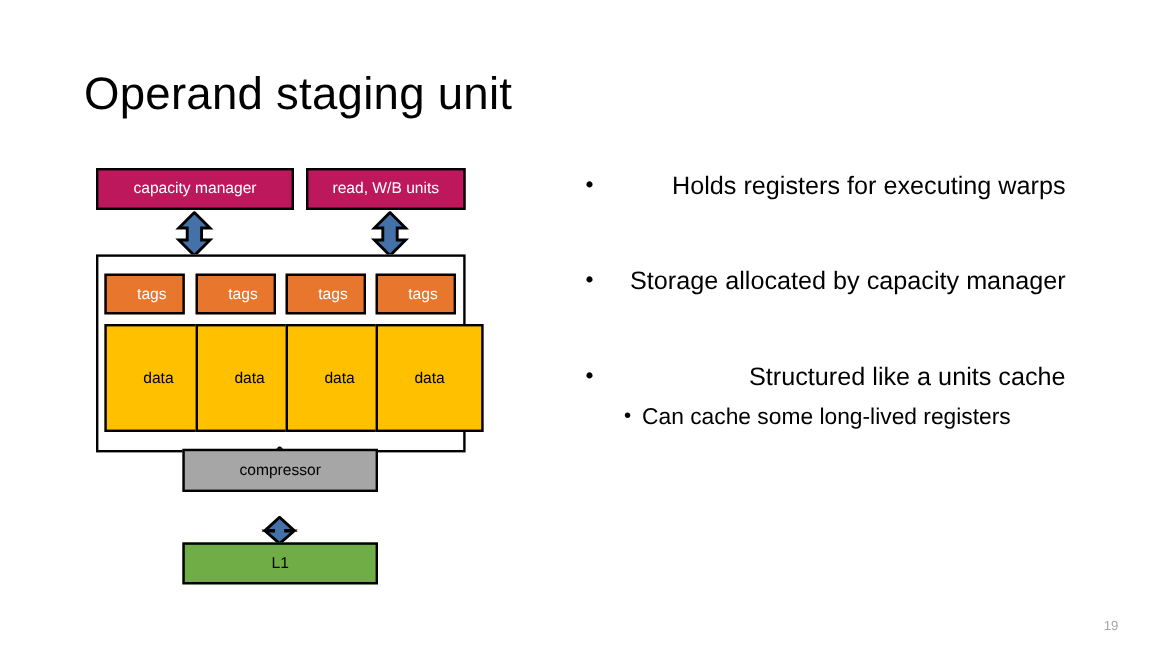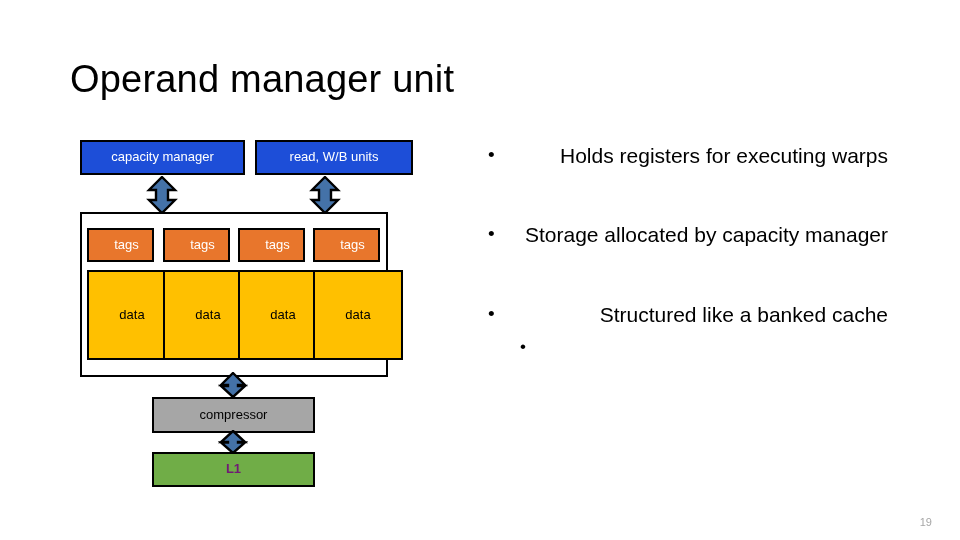--- a/index.html
+++ b/index.html
@@ -34,42 +34,42 @@
     box-sizing: border-box;
     border: 2px solid #000000;
     display: flex;
     align-items: center;
     justify-content: center;
     font-size: 13px;
     line-height: 1.1;
     text-align: center;
   }
 
-  .blue-box   { background: #1d4ed8; color: #ffffff; }
+  .blue-box   { background: #be185d; color: #ffffff; }
   .orange-box { background: #E8762C; color: #ffffff; }
   .yellow-box { background: #FFC000; color: #000000; }
   .grey-box   { background: #A6A6A6; color: #000000; }
-  .green-box  { background: #70AD47; color: #701a75; font-weight: bold; }
+  .green-box  { background: #70AD47; color: #000000; }
   .white-box  { background: #ffffff; }
 
   
   #box-capacity-manager { left: 80px;  top: 140px; width: 165px; height: 35px; }
-  #box-read-wb-units    { left: 255px; top: 140px; width: 158px; height: 35px; }
+  #box-read-wb-units    { left: 255px; top: 140px; width: 133px; height: 35px; }
 
   #box-bank-container   { left: 80px;  top: 212px; width: 308px; height: 165px; }
 
   .tag-cell  { top: 228px; width: 67px; height: 34px; padding-left: 12px; }
   .data-cell { top: 270px; width: 90px; height: 90px; }
 
   .col-1 { left: 87px;  }
   .col-2 { left: 163px; }
   .col-3 { left: 238px; }
   .col-4 { left: 313px; }
 
-  #box-compressor { left: 152px; top: 397px; width: 163px; height: 36px; }
+  #box-compressor { left: 152px; top: 374px; width: 163px; height: 36px; }
   #box-l1         { left: 152px; top: 452px; width: 163px; height: 35px; }
 
   
   .arrow {
     position: absolute;
   }
   #arrow-capacity-to-bank { left: 145px; top: 176px; width: 34px; height: 38px; }
   #arrow-readwb-to-bank   { left: 308px; top: 176px; width: 34px; height: 38px; }
   #arrow-bank-to-compressor { left: 217px; top: 372px; width: 32px; height: 26px; }
   #arrow-compressor-to-l1   { left: 217px; top: 430px; width: 32px; height: 24px; }
@@ -119,21 +119,21 @@
     right: 28px;
     bottom: 12px;
     font-size: 11px;
     color: #A6A6A6;
     text-align: center;
   }
 </style>
 </head>
 <body>
 
-<div id="slide-title">Operand manager unit</div>
+<div id="slide-title">Operand staging unit</div>
 
 <div>
 
   <div class="dbox blue-box" id="box-capacity-manager">
     <span>capacity manager</span>
   </div>
 
   <div class="dbox blue-box" id="box-read-wb-units">
     <span>read, W/B units</span>
   </div>
@@ -209,22 +209,23 @@
     <span class="btext">Holds registers for executing warps</span>
   </div>
 
   <div class="bullet" id="bullet-2">
     <span class="dot">•</span>
     <span class="btext">Storage allocated by capacity manager</span>
   </div>
 
   <div class="bullet" id="bullet-3">
     <span class="dot">•</span>
-    <span class="btext">Structured like a banked cache</span>
+    <span class="btext">Structured like a units cache</span>
   </div>
 
   <div class="bullet-sub" id="bullet-3-sub-1">
     <span class="dot">•</span>
+    <span class="btext">Can cache some long-lived registers</span>
   </div>
 
 </div>
 
 <div id="page-number">19</div>
 
 </body></html>

